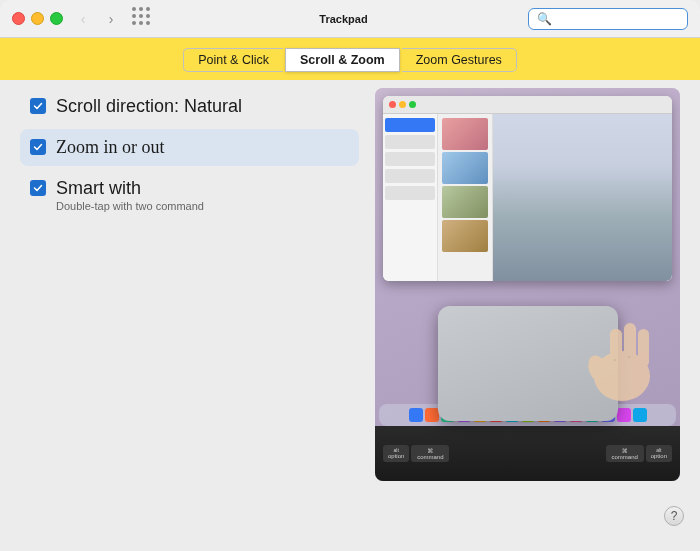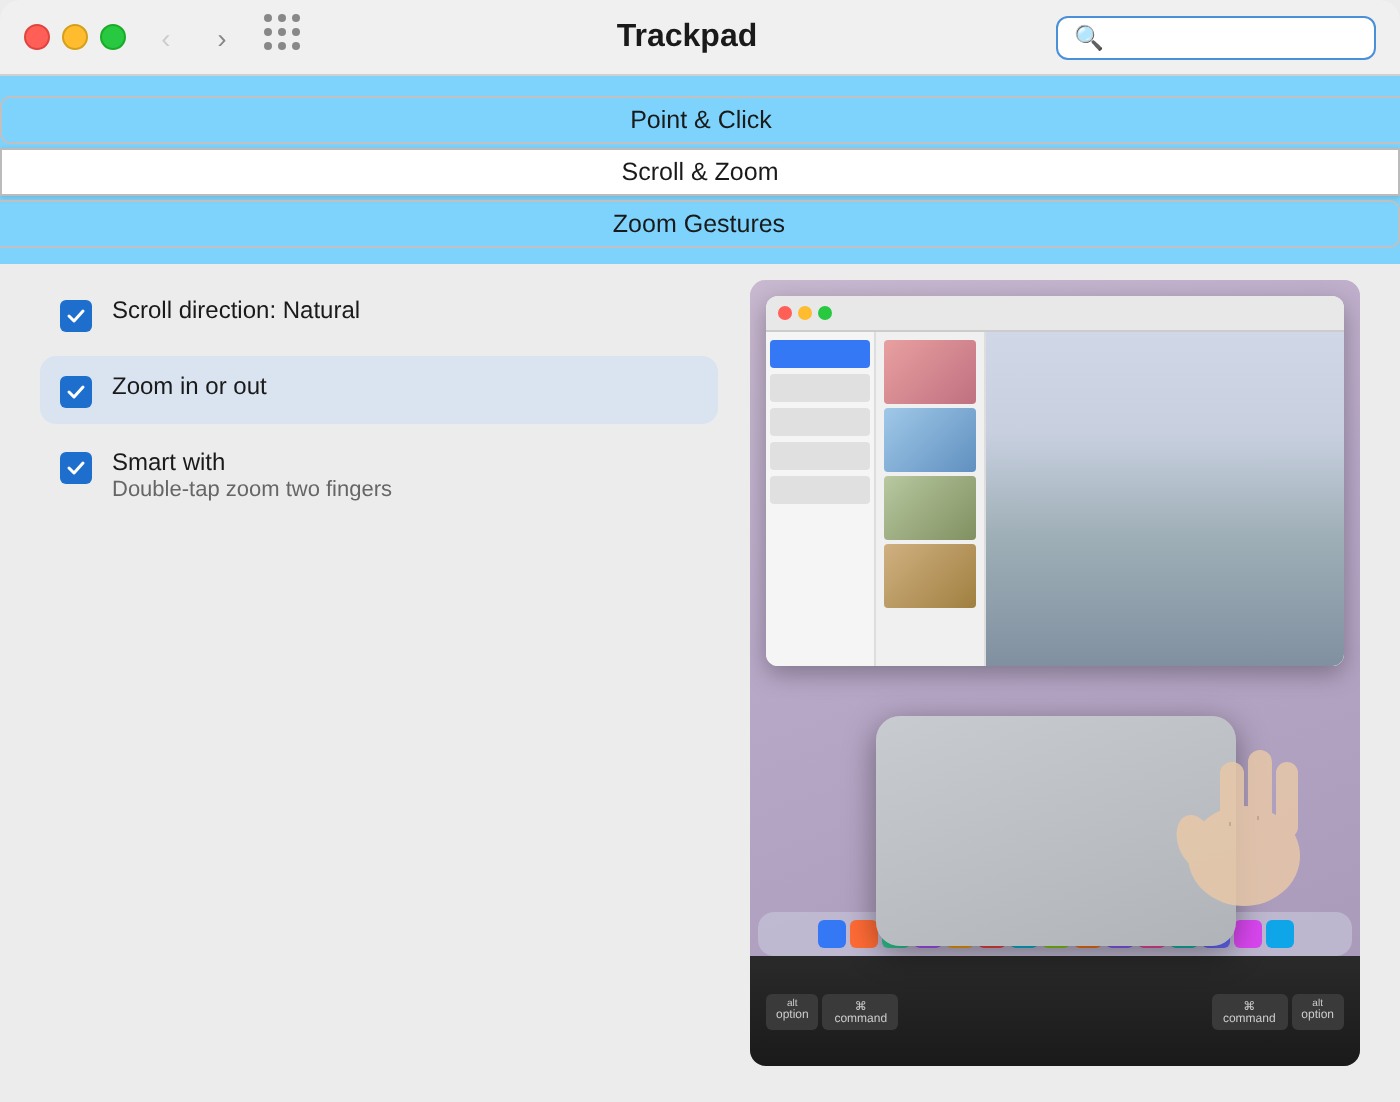--- a/index.html
+++ b/index.html
@@ -74,21 +74,21 @@
     .grid-btn span {
       width: 4px;
       height: 4px;
       border-radius: 50%;
       background: #888;
     }
 
     .titlebar-title {
       flex: 1;
       text-align: center;
-      font-size: 16px;
+      font-size: 11px;
       font-weight: 600;
       color: #1a1a1a;
     }
 
     .search-box {
       display: flex;
       align-items: center;
       background: #fff;
       border: 1.5px solid #4a90d9;
       border-radius: 6px;
@@ -109,39 +109,38 @@
       width: 120px;
     }
     .search-input::placeholder { color: #999; }
 
     
     .tabs-bar {
       display: flex;
       justify-content: center;
       gap: 2px;
       padding: 10px 0 8px;
-      background: #7dd3fc;
-      flex-direction: column;
+      background: #fde047;
     }
     .tab-btn {
       padding: 4px 14px;
       font-size: 12.5px;
       font-weight: 400;
       color: #1a1a1a;
       background: none;
       border: 1px solid #c0c0c0;
       border-radius: 5px;
       cursor: pointer;
       white-space: nowrap;
     }
     .tab-btn.active {
       background: #fff;
       border-color: #bbb;
       box-shadow: 0 1px 3px rgba(0,0,0,0.15);
-      font-weight: 400;
+      font-weight: 700;
     }
     .tabs-bar .tab-btn:first-child { border-radius: 5px 0 0 5px; border-right: none; }
     .tabs-bar .tab-btn:nth-child(2) { border-radius: 0; }
     .tabs-bar .tab-btn:last-child { border-radius: 0 5px 5px 0; border-left: none; }
 
     
     .content {
       display: flex;
       padding: 8px 20px 10px;
       gap: 16px;
@@ -158,20 +157,21 @@
 
     .setting-item {
       display: flex;
       align-items: flex-start;
       padding: 8px 10px;
       border-radius: 8px;
       gap: 10px;
     }
     .setting-item.highlighted {
       background: #d9e4f0;
+      font-family: Liberation Serif, serif;
     }
 
     .checkbox-wrap {
       margin-top: 2px;
       flex-shrink: 0;
     }
 
     .checkbox {
       width: 16px;
       height: 16px;
@@ -182,21 +182,21 @@
       justify-content: center;
       cursor: pointer;
     }
     .checkbox svg {
       width: 10px;
       height: 10px;
     }
 
     .setting-text { flex: 1; }
     .setting-title {
-      font-size: 12px;
+      font-size: 18px;
       font-weight: 500;
       color: #1a1a1a;
     }
     .setting-subtitle {
       font-size: 11px;
       color: #666;
       margin-top: 1px;
     }
 
     
@@ -466,21 +466,21 @@
     <div class="setting-item">
       <div class="checkbox-wrap">
         <div class="checkbox">
           <svg viewBox="0 0 10 10">
             <polyline points="1.5,5 4,7.5 8.5,2.5" fill="none" stroke="white" stroke-width="1.5" stroke-linecap="round" stroke-linejoin="round"></polyline>
           </svg>
         </div>
       </div>
       <div class="setting-text">
         <div class="setting-title">Smart with</div>
-        <div class="setting-subtitle">Double-tap zoom two fingers</div>
+        <div class="setting-subtitle">Double-tap with two command</div>
       </div>
     </div>
 
 
   </div>
 
   <div class="right-panel">
     <div class="preview-window">
 
       <div class="photos-mockup">

